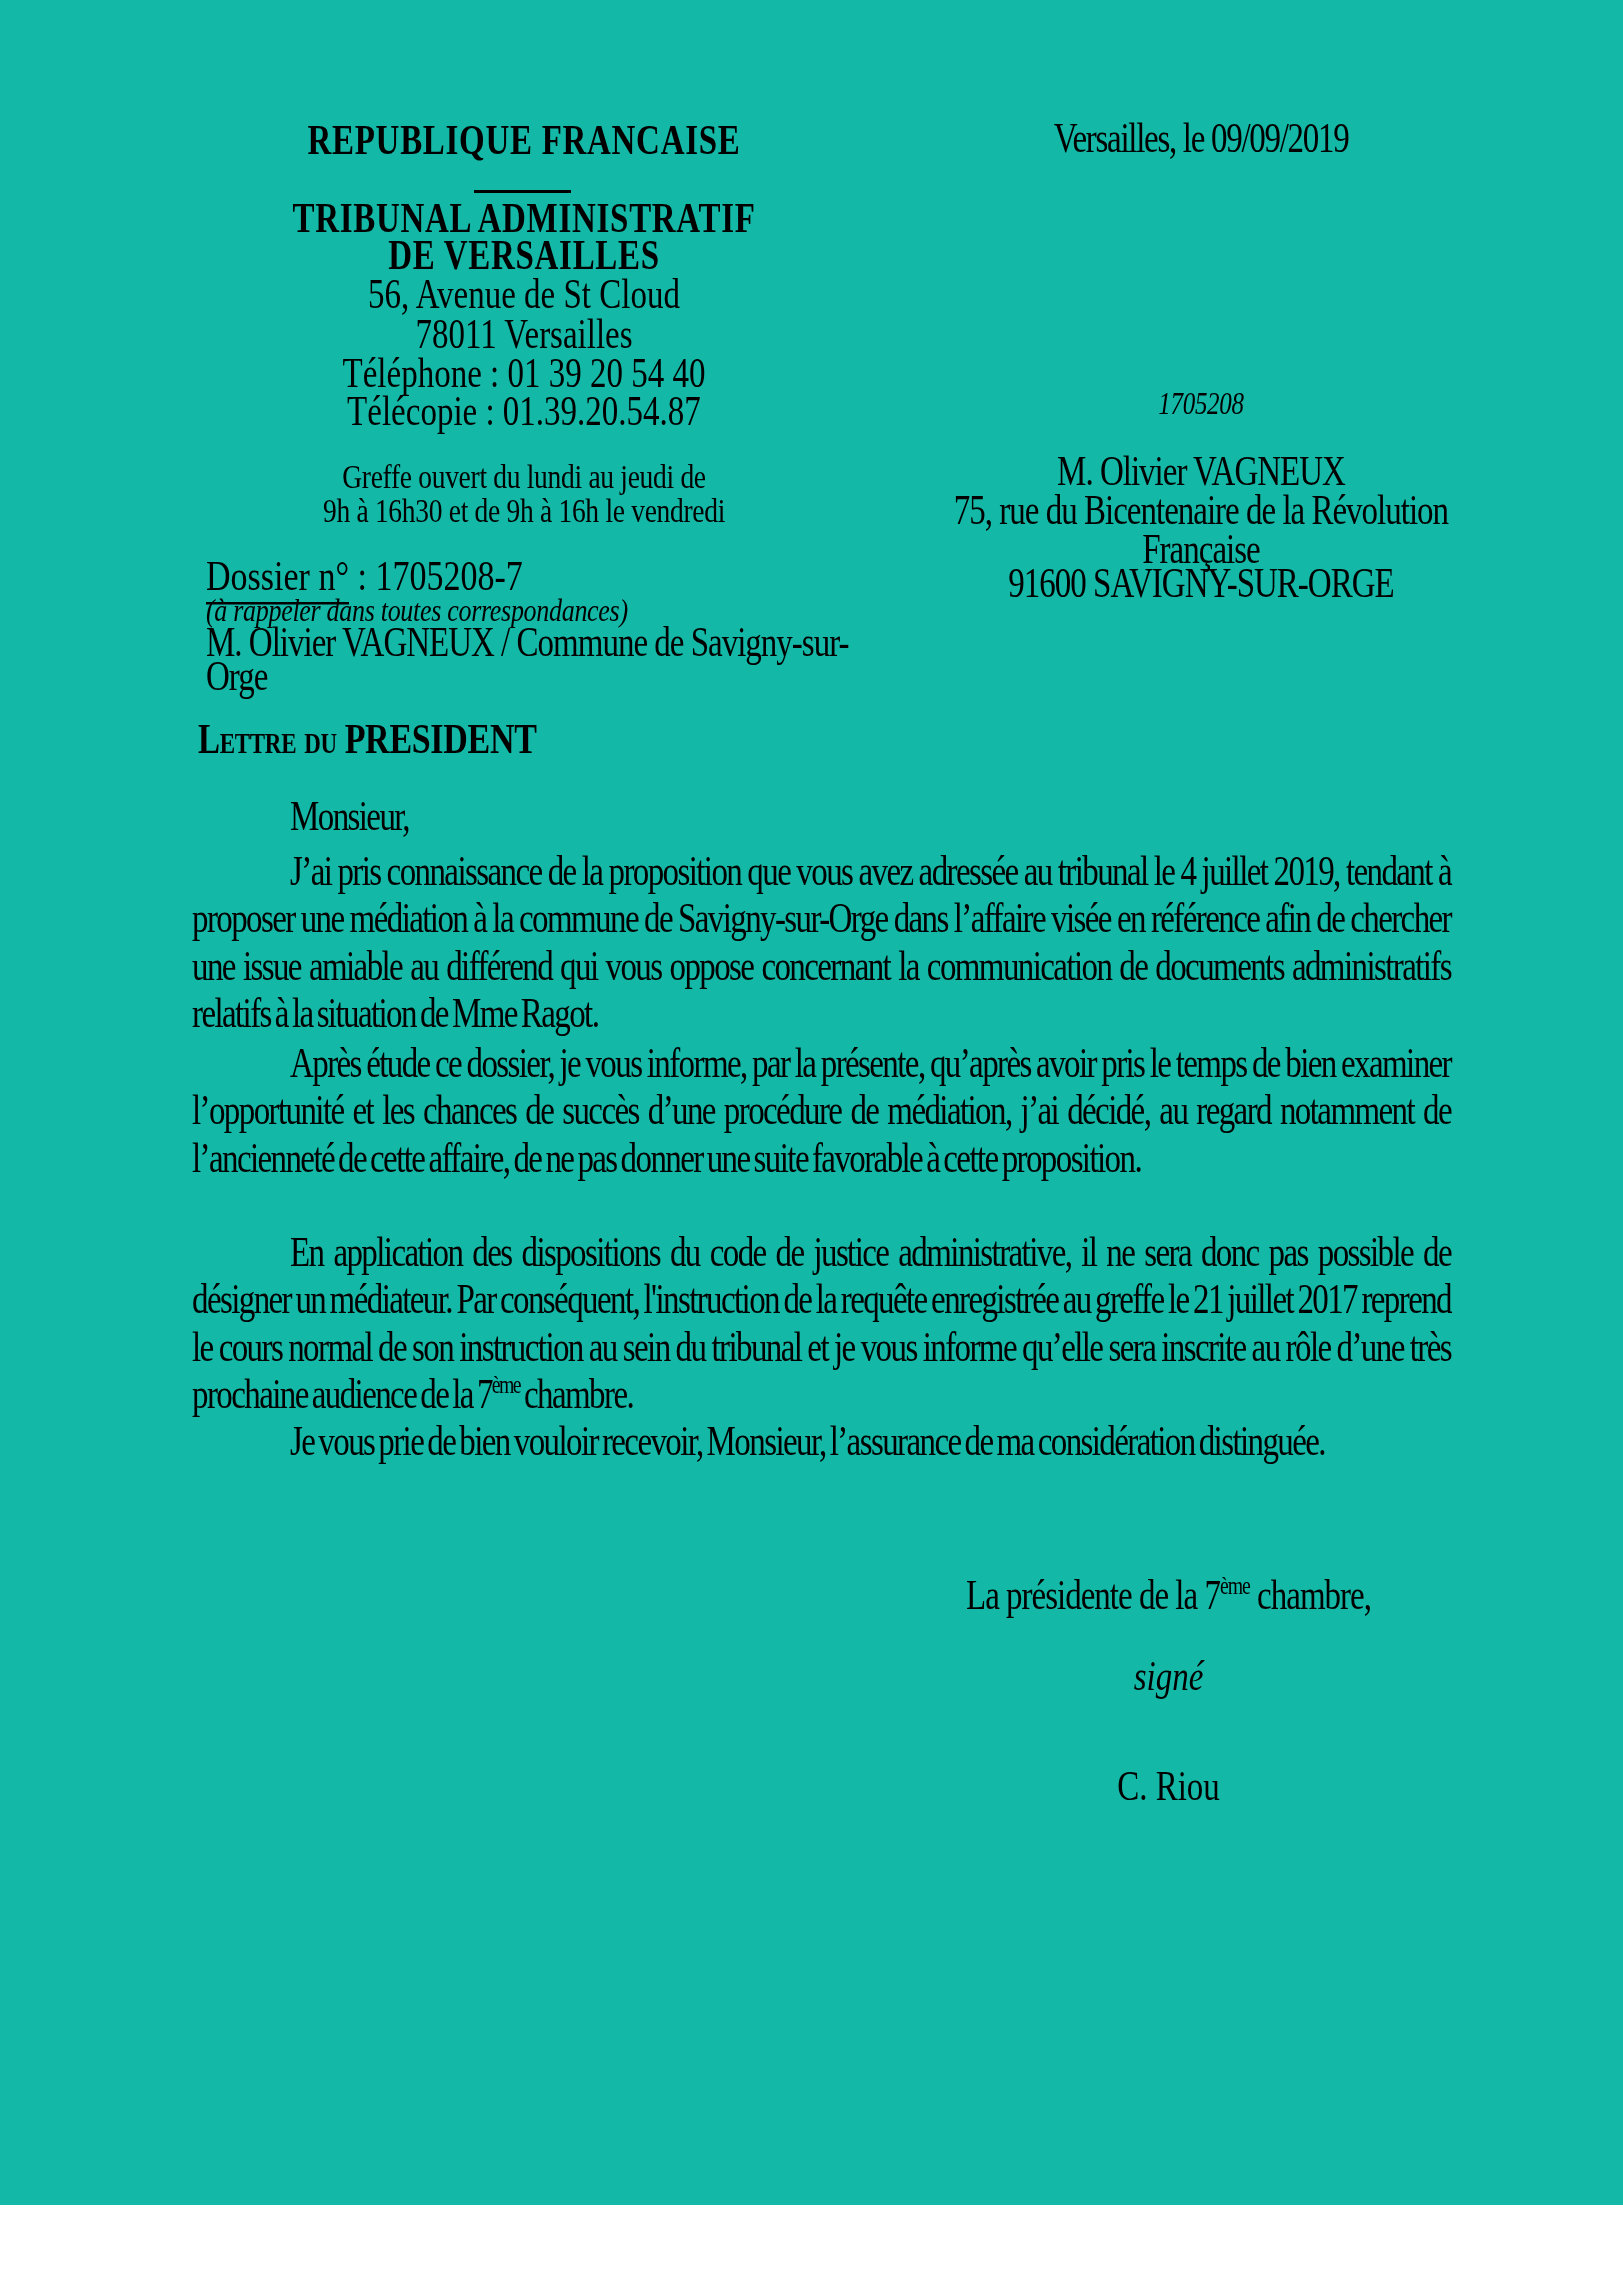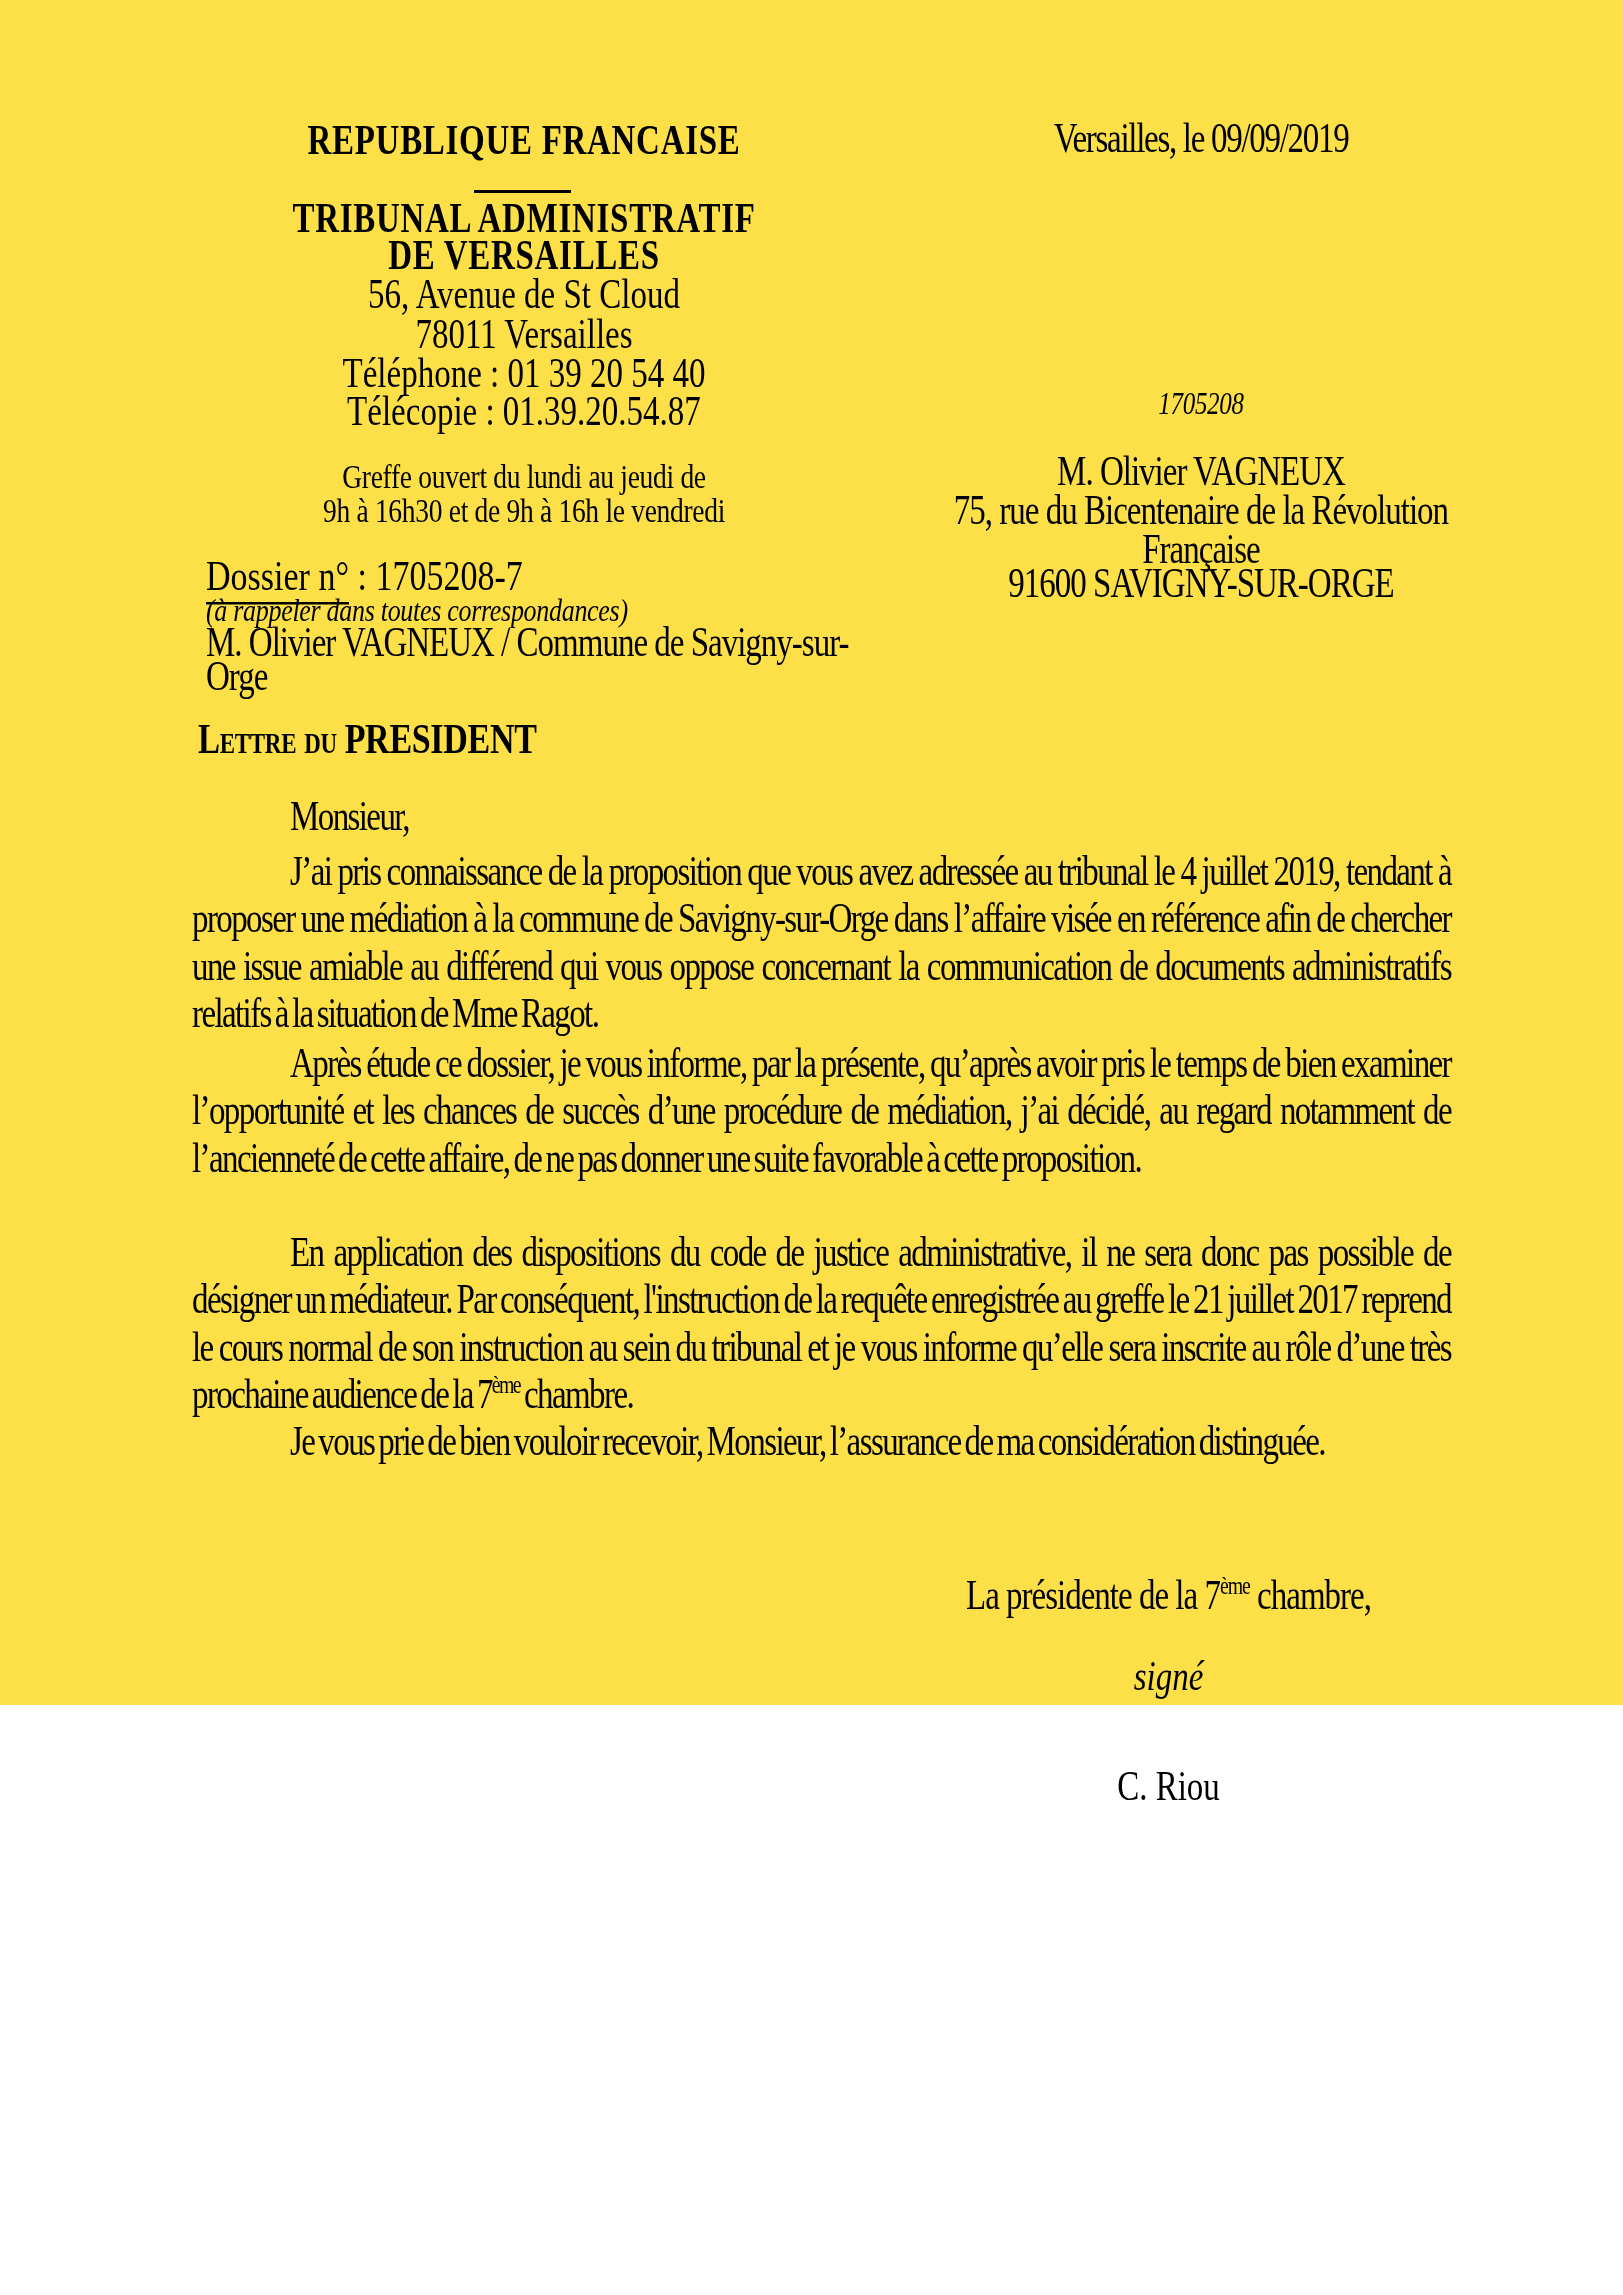--- a/index.html
+++ b/index.html
@@ -8,22 +8,22 @@
     width: 1623px;
     height: 2295px;
     background: #ffffff;
     font-family: "Liberation Serif", "DejaVu Serif", serif;
     color: #000000;
     overflow: hidden;
   }
   .page {
     position: relative;
     width: 1623px;
-    height: 1705px;
-    background: #fde047;
+    height: 2205px;
+    background: #14b8a6;
   }
   .abs {
     position: absolute;
     transform: scaleY(1.25);
     transform-origin: 0 0;
     white-space: nowrap;
   }
   
   .c-left   { left: 177px;  width: 694px; text-align: center; }
   

